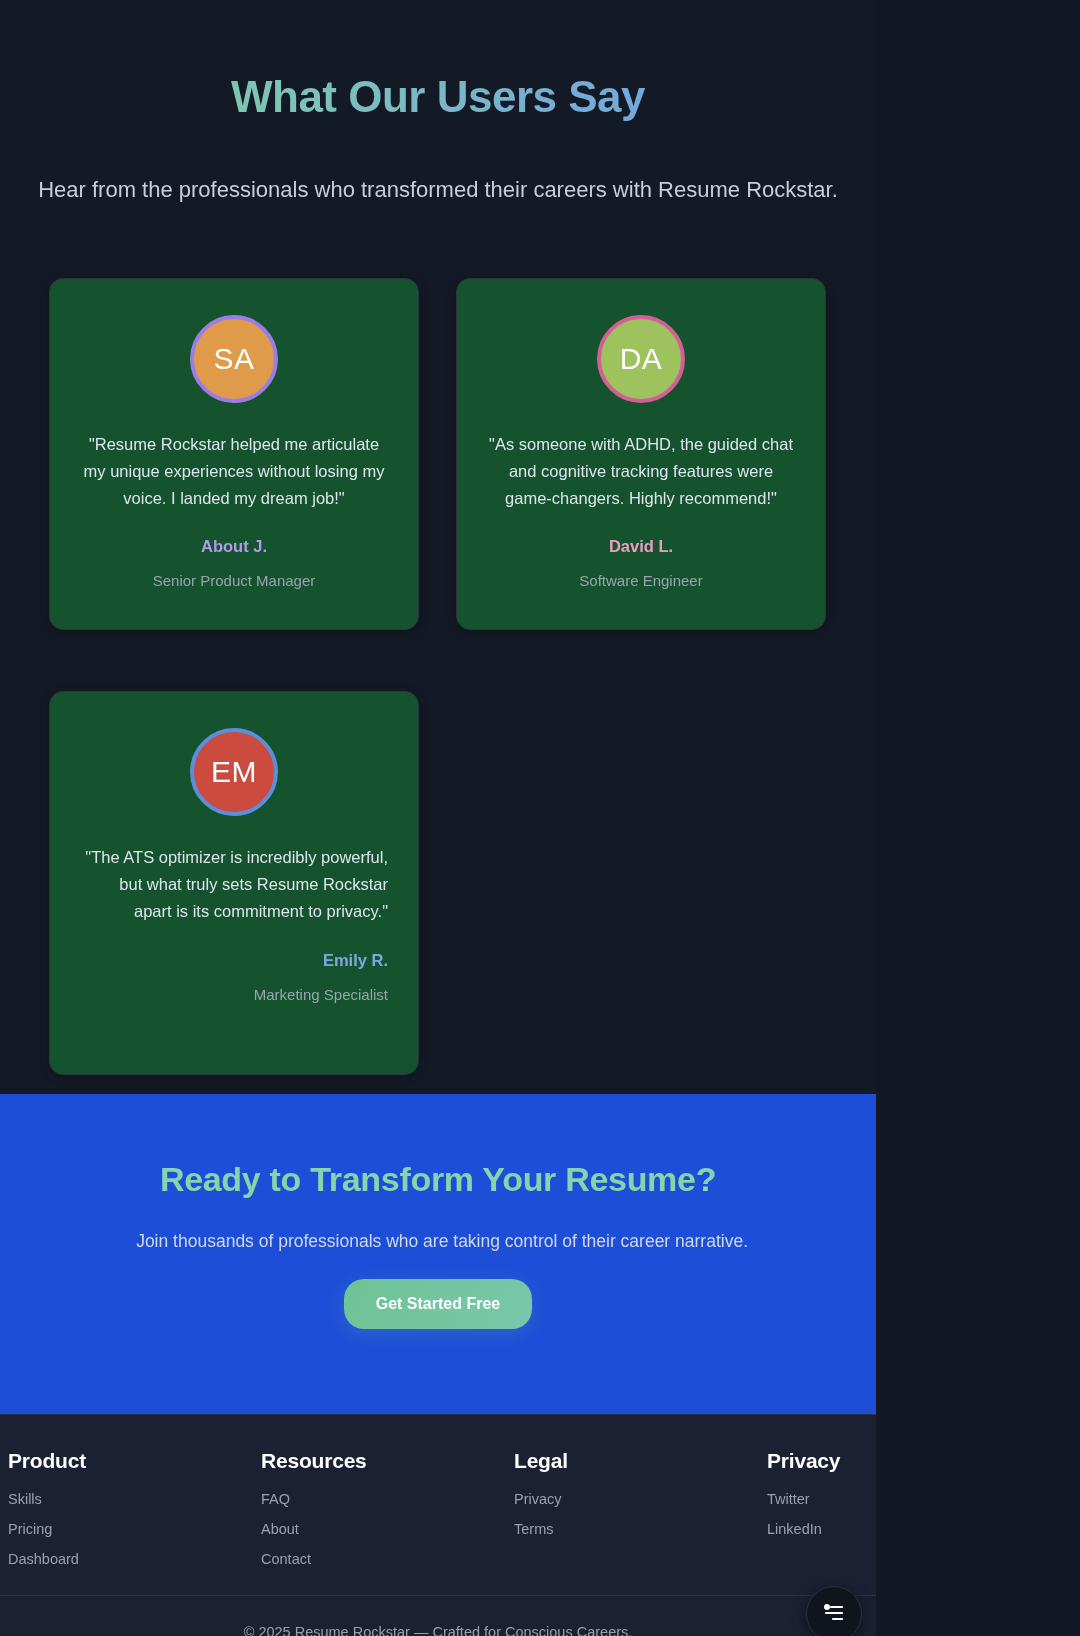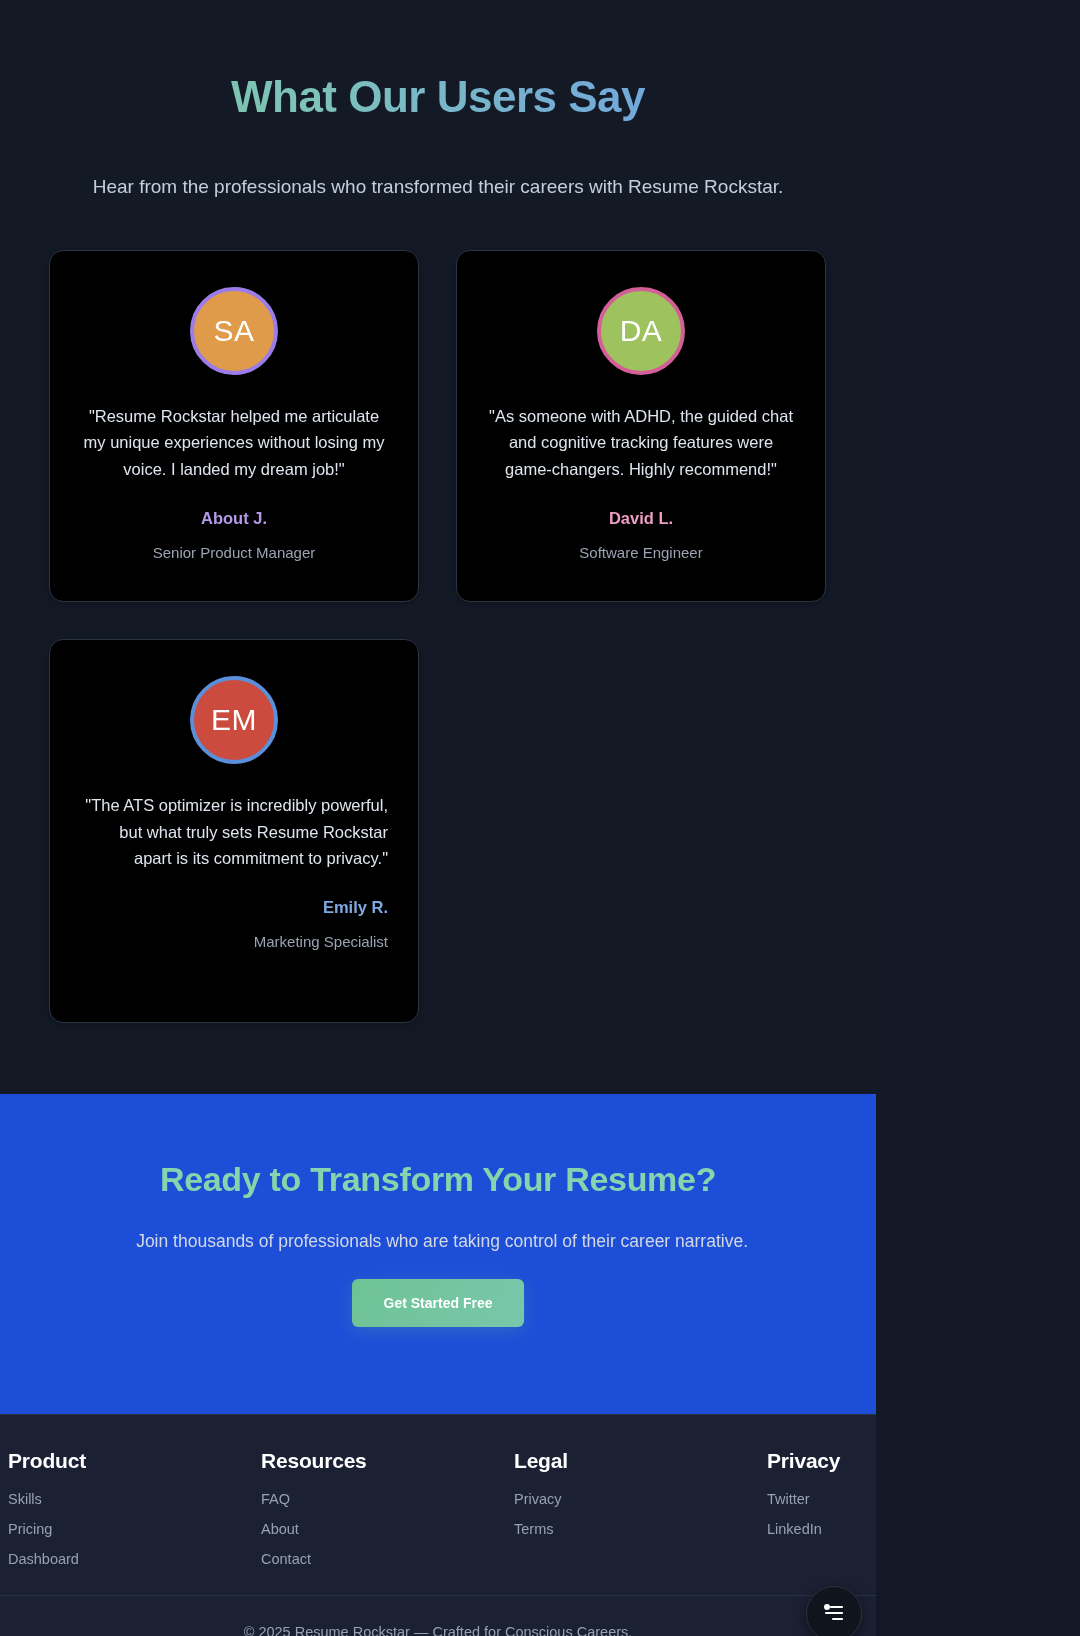--- a/index.html
+++ b/index.html
@@ -35,41 +35,42 @@
     line-height: 1.12;
     background: linear-gradient(90deg, #7ec89f 0%, #7ec3b8 34%, #74abd8 68%, #6d9fe0 100%);
     -webkit-background-clip: text;
     background-clip: text;
     -webkit-text-fill-color: transparent;
     color: transparent;
     padding-top: 28px;
   }
   .section-sub {
     text-align: center;
-    font-size: 19px;
+    font-size: 22px;
     color: #c6cedd;
     margin-top: 52px;
     line-height: 1.5;
   }
 
   .cards {
     width: 778px;
     margin: 48px auto 0 auto;
     display: flex;
     flex-wrap: wrap;
     gap: 37px 37px;
   }
   .card {
     width: 370px;
-    background: #000000;
+    background: #14532d;
     border: 1px solid #2c3442;
     border-radius: 14px;
     padding: 36px 30px 40px 30px;
     text-align: center;
     box-shadow: 0 2px 10px rgba(0,0,0,0.25);
+    margin-top: 24px;
   }
   .card.tall { min-height: 384px; text-align: right; }
   .avatar {
     width: 88px;
     height: 88px;
     border-radius: 50%;
     margin: 0 auto 28px auto;
     display: flex;
     align-items: center;
     justify-content: center;
@@ -113,22 +114,22 @@
     color: #d2d8e4;
     margin: 30px auto 0 auto;
     width: 620px;
     text-align: right;
   }
   .cta-btn {
     display: inline-block;
     margin-top: 24px;
     padding: 16px 32px;
     border: none;
-    border-radius: 6px;
-    font-size: 14px;
+    border-radius: 20px;
+    font-size: 16px;
     font-weight: bold;
     font-family: "Liberation Sans", sans-serif;
     color: #ffffff;
     background: linear-gradient(120deg, #6ec394 0%, #79c7ab 100%);
     cursor: pointer;
     box-shadow: 0 4px 18px rgba(110,195,148,0.22);
   }
 
   
   .footer {

